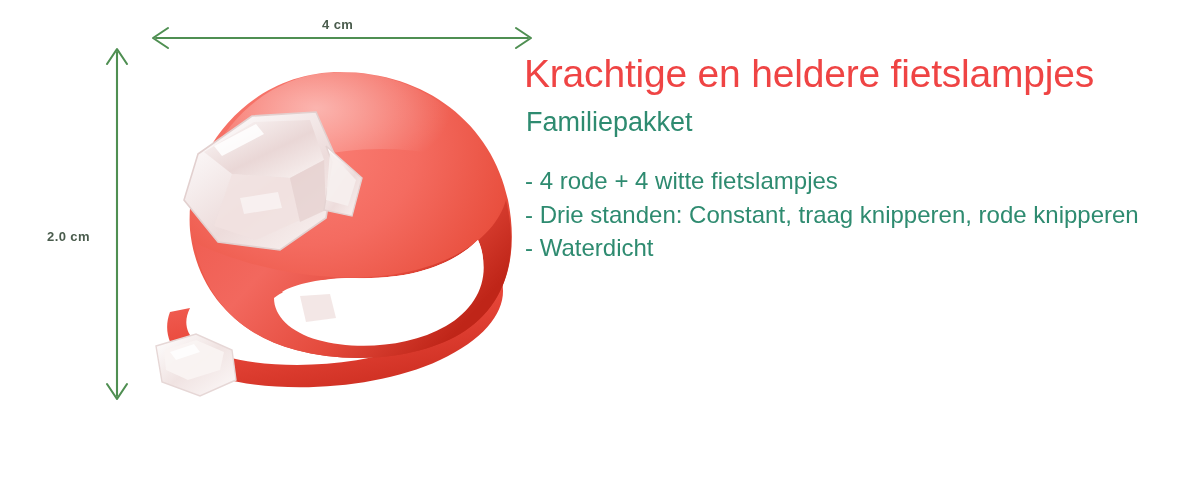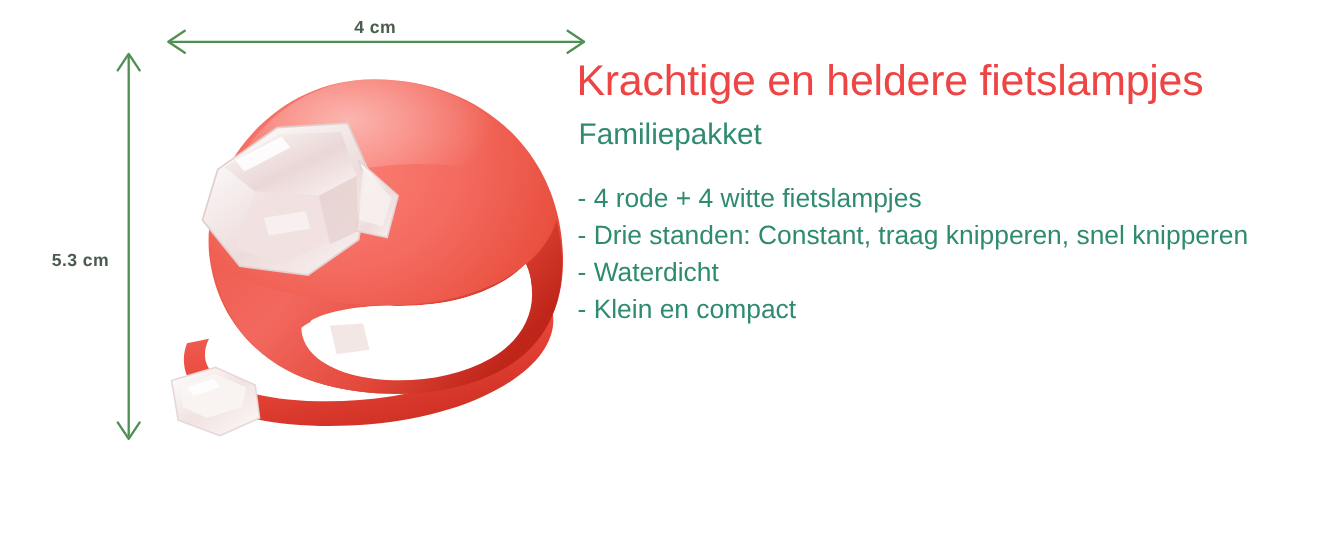--- a/index.html
+++ b/index.html
@@ -23,21 +23,21 @@
   
   #dimension-layer {
     position: absolute;
     left: 0; top: 0;
     width: 1200px; height: 491px;
     pointer-events: none;
   }
   .dim-label {
     position: absolute;
     font-family: "Liberation Sans", sans-serif;
-    font-size: 16px;
+    font-size: 13px;
     font-weight: bold;
     color: #4a5c4d;
     letter-spacing: 0.4px;
     white-space: nowrap;
   }
   #dim-width-label { left: 322px; top: 17px; }
   #dim-height-label { left: 47px; top: 229px; }
 
   
   #product-figure {
@@ -196,27 +196,26 @@
         <polyline points="516,28 531,38 516,48"></polyline>
       </g>
 
       <g stroke="#4f8f52" stroke-width="2.1" fill="none" stroke-linecap="round" stroke-linejoin="round">
         <line x1="117" y1="52" x2="117" y2="396"></line>
         <polyline points="107,64 117,49 127,64"></polyline>
         <polyline points="107,384 117,399 127,384"></polyline>
       </g>
     </svg>
     <span class="dim-label" id="dim-width-label">4 cm</span>
-    <span class="dim-label" id="dim-height-label">5.3 cm</span>
+    <span class="dim-label" id="dim-height-label">2.0 cm</span>
   </div>
 
   <div id="copy-block">
     <h1 id="headline">Krachtige en heldere fietslampjes</h1>
     <div id="subhead">Familiepakket</div>
     <ul id="feature-list">
       <li>- 4 rode + 4 witte fietslampjes</li>
-      <li>- Drie standen: Constant, traag knipperen, snel knipperen</li>
+      <li>- Drie standen: Constant, traag knipperen, rode knipperen</li>
       <li>- Waterdicht</li>
-      <li>- Klein en compact</li>
     </ul>
   </div>
 
 </div>
 
 </body></html>

